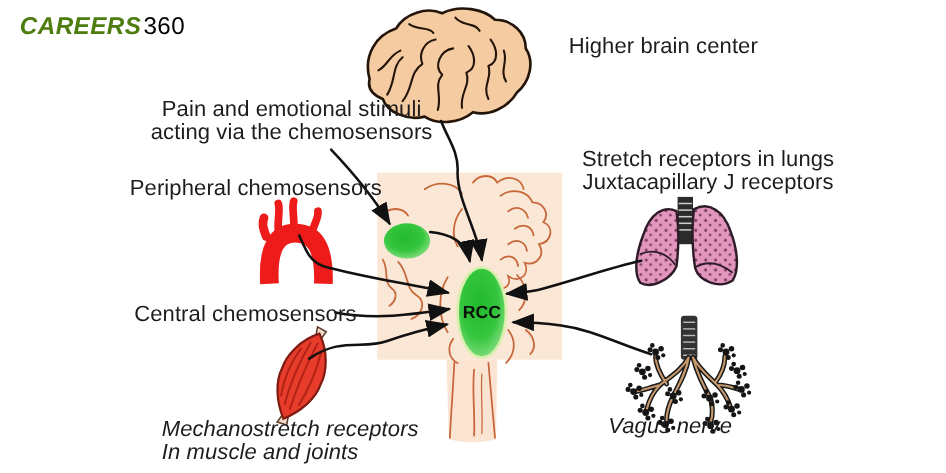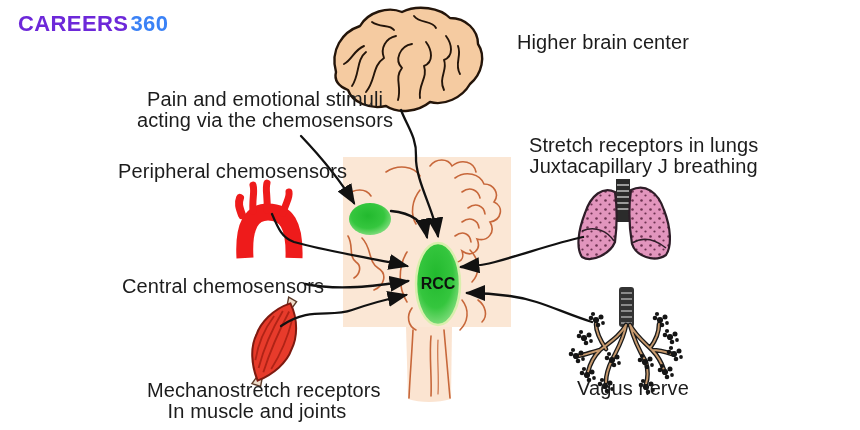--- a/index.html
+++ b/index.html
@@ -3,25 +3,25 @@
 <meta charset="utf-8">
 <style>
   html,body{margin:0;padding:0;background:#fff;}
   body{width:860px;height:430px;position:relative;overflow:hidden;
        font-family:"Liberation Sans", sans-serif;color:#1d1d1d;}
   .stage{position:absolute;inset:0;width:860px;height:430px;}
   svg.art{position:absolute;left:0;top:0;}
   .label{position:absolute;font-size:20px;line-height:21px;color:#1c1c1c;
          letter-spacing:.1px;white-space:nowrap;}
   .label span{display:block;}
-  .center{text-align:center;}
+  .center{font-style:italic;}
   .logo{position:absolute;left:18px;top:11px;font-size:22px;font-weight:bold;
         letter-spacing:.4px;display:flex;align-items:baseline;cursor:pointer;}
-  .logo .brand-primary{color:#6d28d9;}
-  .logo .brand-secondary{color:#3b82f6;font-weight:700;margin-left:2px;}
+  .logo .brand-primary{color:#4d7c0f;font-style:italic;}
+  .logo .brand-secondary{color:#000000;font-weight:400;margin-left:2px;}
 </style>
 </head>
 <body>
 
 <div class="stage">
 
 <svg class="art" width="860" height="430" viewBox="0 0 860 430">
   <defs>
     <marker id="ah" markerWidth="9" markerHeight="7" refX="8" refY="3.5" orient="auto">
       <path d="M0,0 L9,3.5 L0,7 Z" fill="#111"></path>
@@ -210,20 +210,20 @@
   <span>Central chemosensors</span>
 </div>
 
 <div class="label center" style="left:147px;top:380px;width:220px;">
   <span>Mechanostretch receptors</span>
   <span>In muscle and joints</span>
 </div>
 
 <div class="label" style="left:529px;top:135px;text-align:center;">
   <span>Stretch receptors in lungs</span>
-  <span>Juxtacapillary J breathing</span>
+  <span>Juxtacapillary J receptors</span>
 </div>
 
 <div class="label center" style="left:553px;top:378px;width:160px;">
   <span>Vagus nerve</span>
 </div>
 
 </div>
 
 </body></html>

